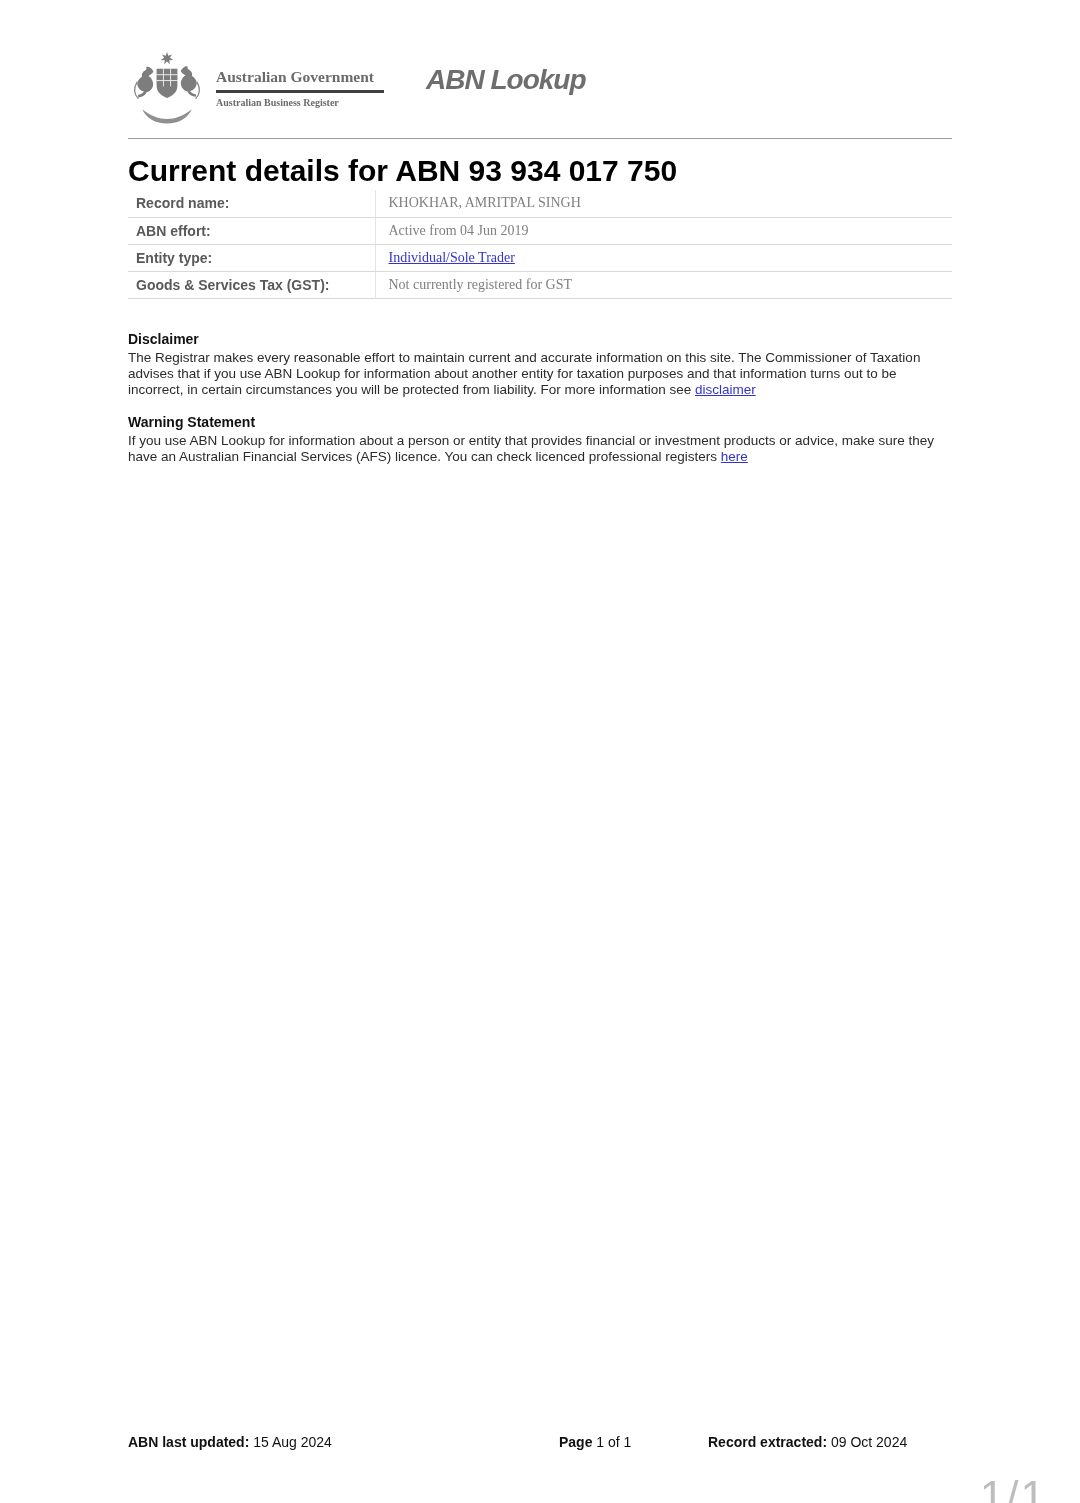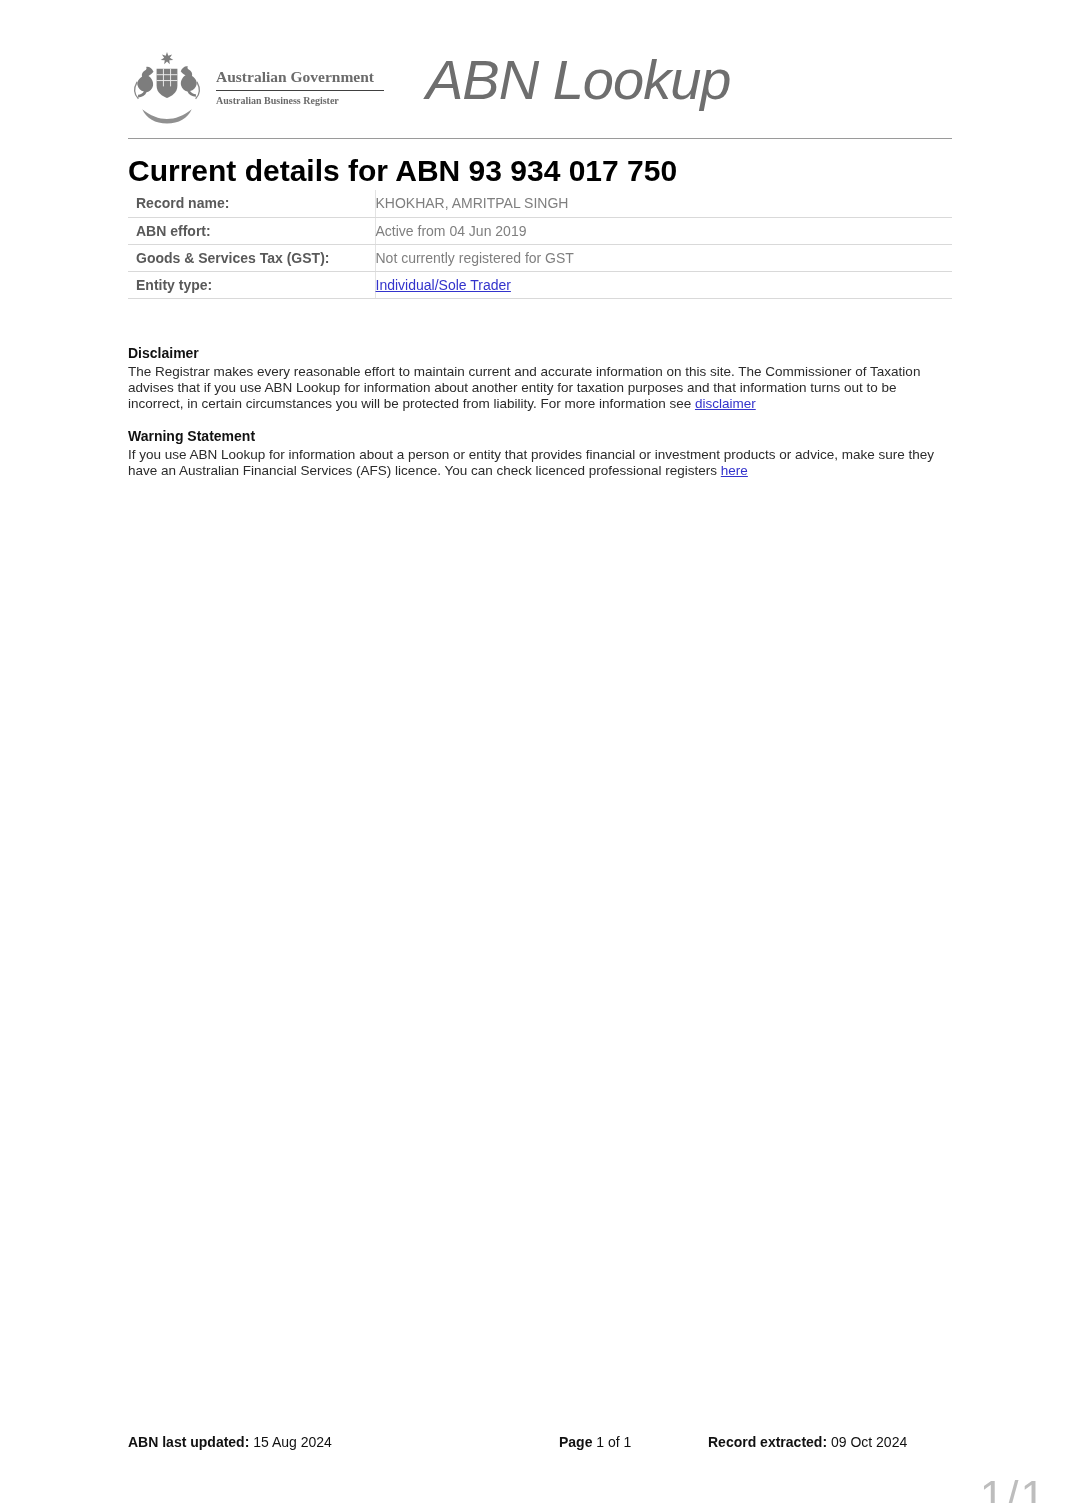--- a/index.html
+++ b/index.html
@@ -34,37 +34,37 @@
     margin-left: 10px;
     margin-top: 20px;
     width: 168px;
   }
   .gov-line1 {
     font-family: "Liberation Serif", serif;
     font-weight: bold;
     font-size: 15.5px;
     color: #6b6b6b;
     padding-bottom: 4px;
-    border-bottom: 1px solid #404040;
+    border-bottom: 3px solid #404040;
     white-space: nowrap;
   }
   .gov-line2 {
     font-family: "Liberation Serif", serif;
     font-weight: bold;
     font-size: 10px;
     color: #6b6b6b;
     padding-top: 4px;
     white-space: nowrap;
   }
   .app-title {
     margin-left: 42px;
-    margin-top: 0;
-    font-size: 56px;
+    margin-top: 16px;
+    font-size: 28px;
     line-height: 1.15;
-    font-weight: normal;
+    font-weight: bold;
     font-style: italic;
     color: #6e6e6e;
     letter-spacing: -1px;
     white-space: nowrap;
   }
   .header-rule {
     margin-top: 8px;
     border: none;
     border-top: 1px solid #9a9a9a;
     height: 0;
@@ -101,30 +101,32 @@
     vertical-align: middle;
   }
   td.cell-label {
     width: 247px;
     padding-left: 8px;
     font-weight: bold;
     color: #595959;
     border-right: 1px solid #e3e3e3;
   }
   td.cell-value {
+    padding-left: 13px;
     color: #7f7f7f;
+    font-family: Liberation Serif, serif;
   }
   a.link {
     color: #3333cc;
     text-decoration: underline;
     cursor: pointer;
   }
 
   
-  .text-block { margin-top: 46px; }
+  .text-block { margin-top: 32px; }
   .text-block.warning { margin-top: 16px; }
   .text-block h3 {
     font-size: 14px;
     line-height: 17px;
     color: #111111;
     margin-bottom: 2px;
     font-weight: bold;
   }
   .text-block p {
     font-size: 13.5px;
@@ -211,28 +213,28 @@
       <tbody>
         <tr>
           <td class="cell-label">Record name:</td>
           <td class="cell-value">KHOKHAR, AMRITPAL SINGH</td>
         </tr>
         <tr>
           <td class="cell-label">ABN effort:</td>
           <td class="cell-value">Active from 04 Jun 2019</td>
         </tr>
         <tr>
-          <td class="cell-label">Goods &amp; Services Tax (GST):</td>
-          <td class="cell-value">Not currently registered for GST</td>
-        </tr>
-        <tr>
           <td class="cell-label">Entity type:</td>
           <td class="cell-value">
             <a class="link">Individual/Sole Trader</a>
           </td>
+        </tr>
+        <tr>
+          <td class="cell-label">Goods &amp; Services Tax (GST):</td>
+          <td class="cell-value">Not currently registered for GST</td>
         </tr>
       </tbody>
     </table>
 
     <div class="text-block">
       <h3>Disclaimer</h3>
       <p><span>The Registrar makes every reasonable effort to maintain current and accurate information on this site. The Commissioner of Taxation advises that if you use ABN Lookup for information about another entity for taxation purposes and that information turns out to be incorrect, in certain circumstances you will be protected from liability. For more information see </span><a class="link">disclaimer</a></p>
     </div>
 
     <div class="text-block warning">

